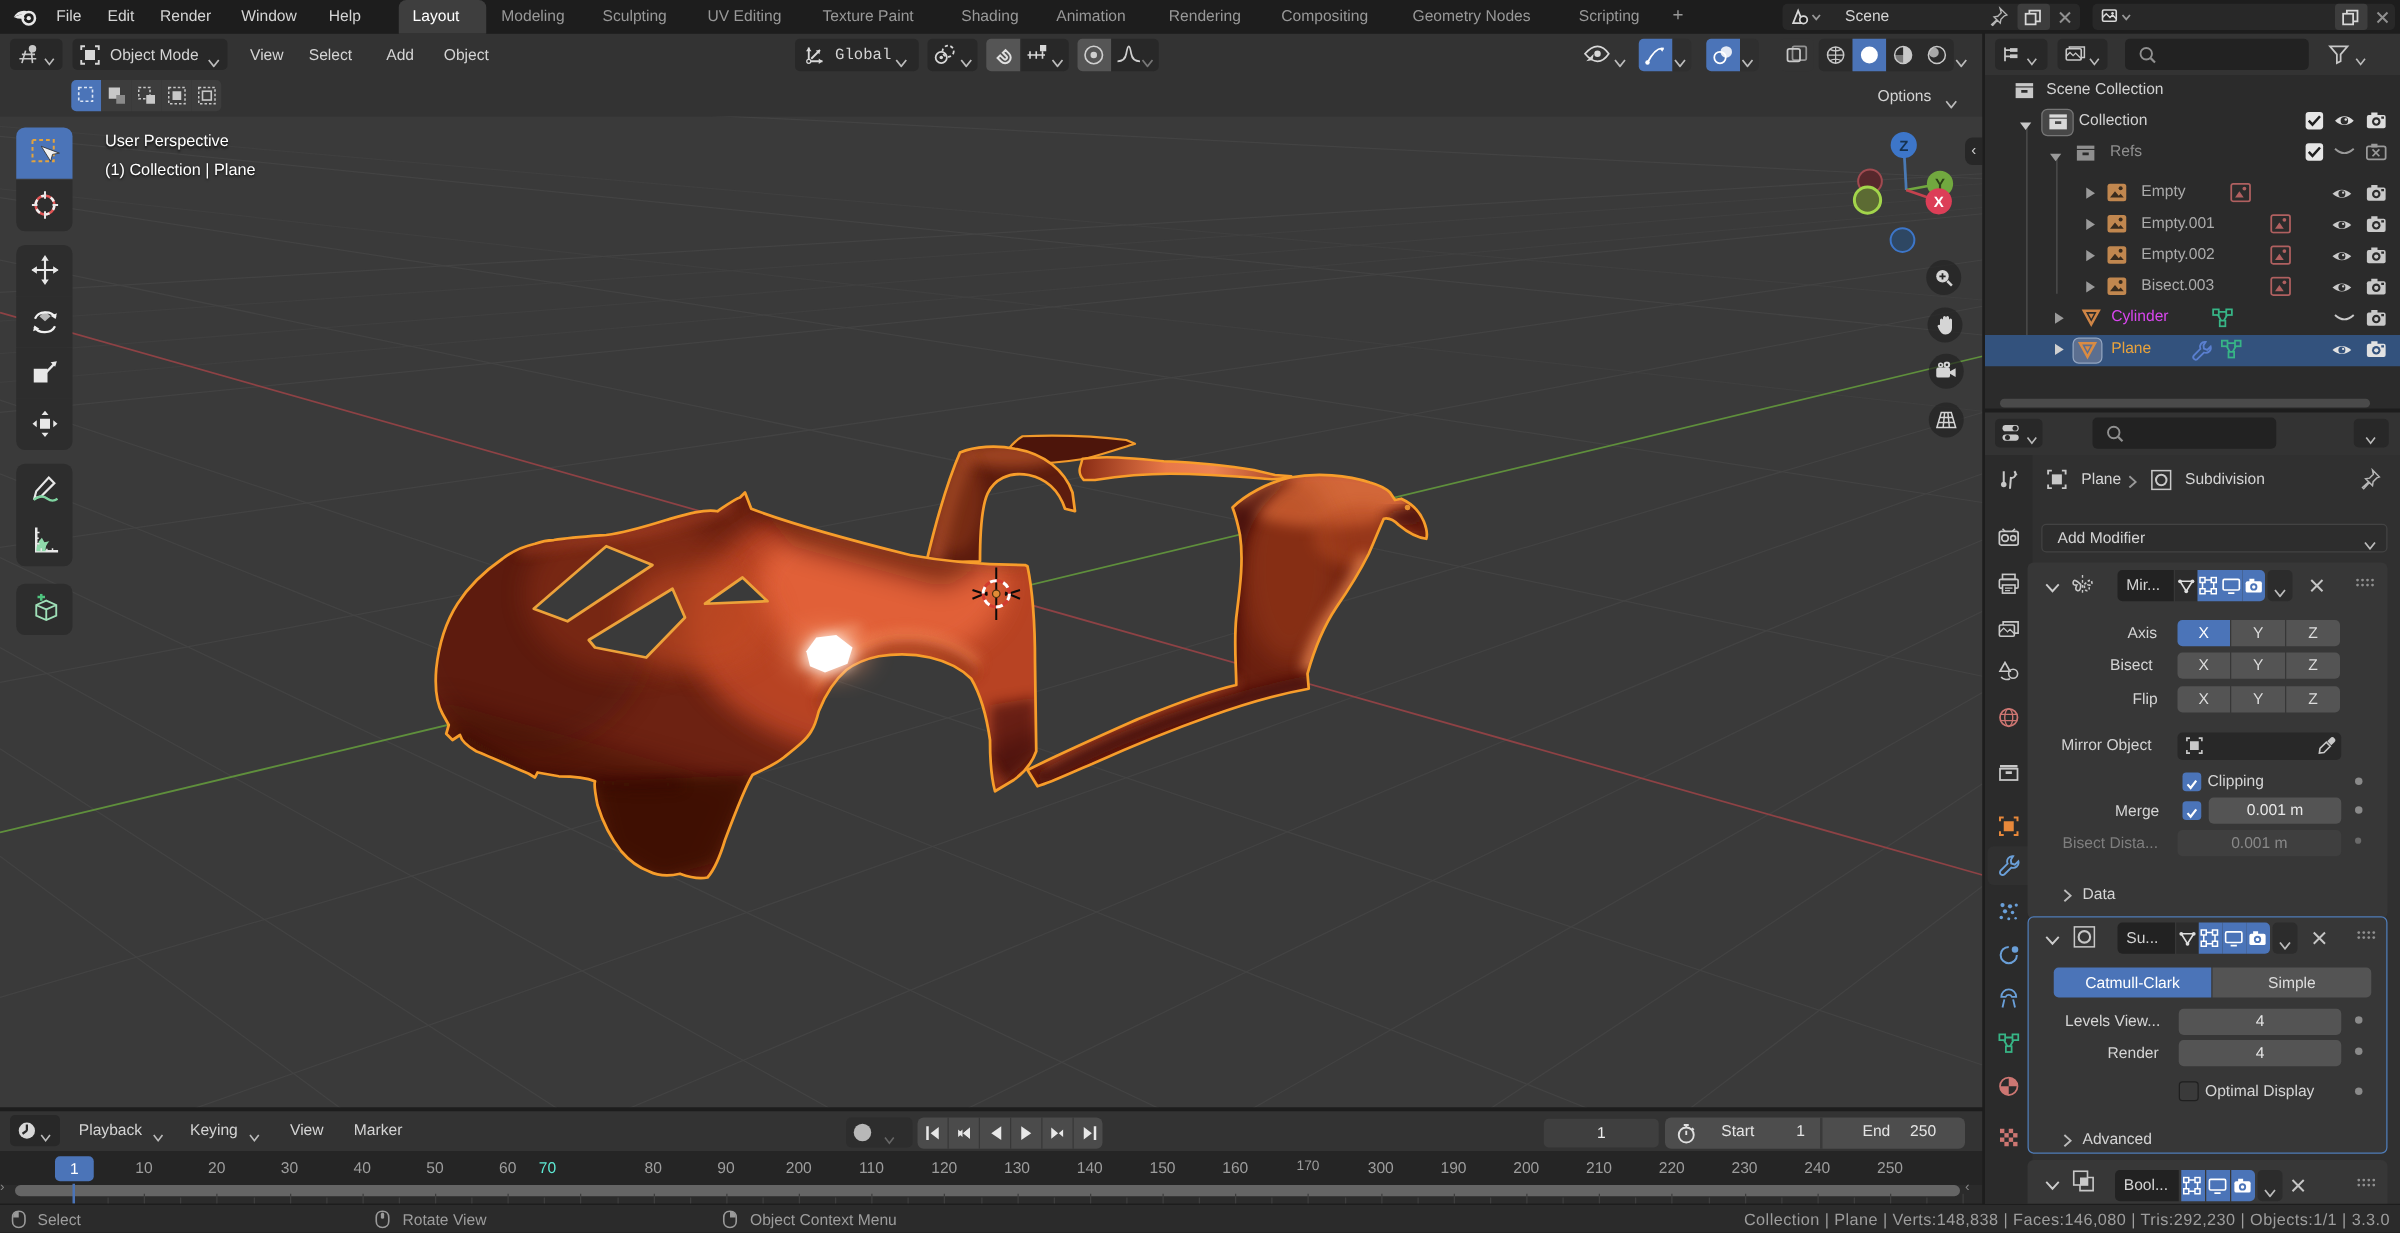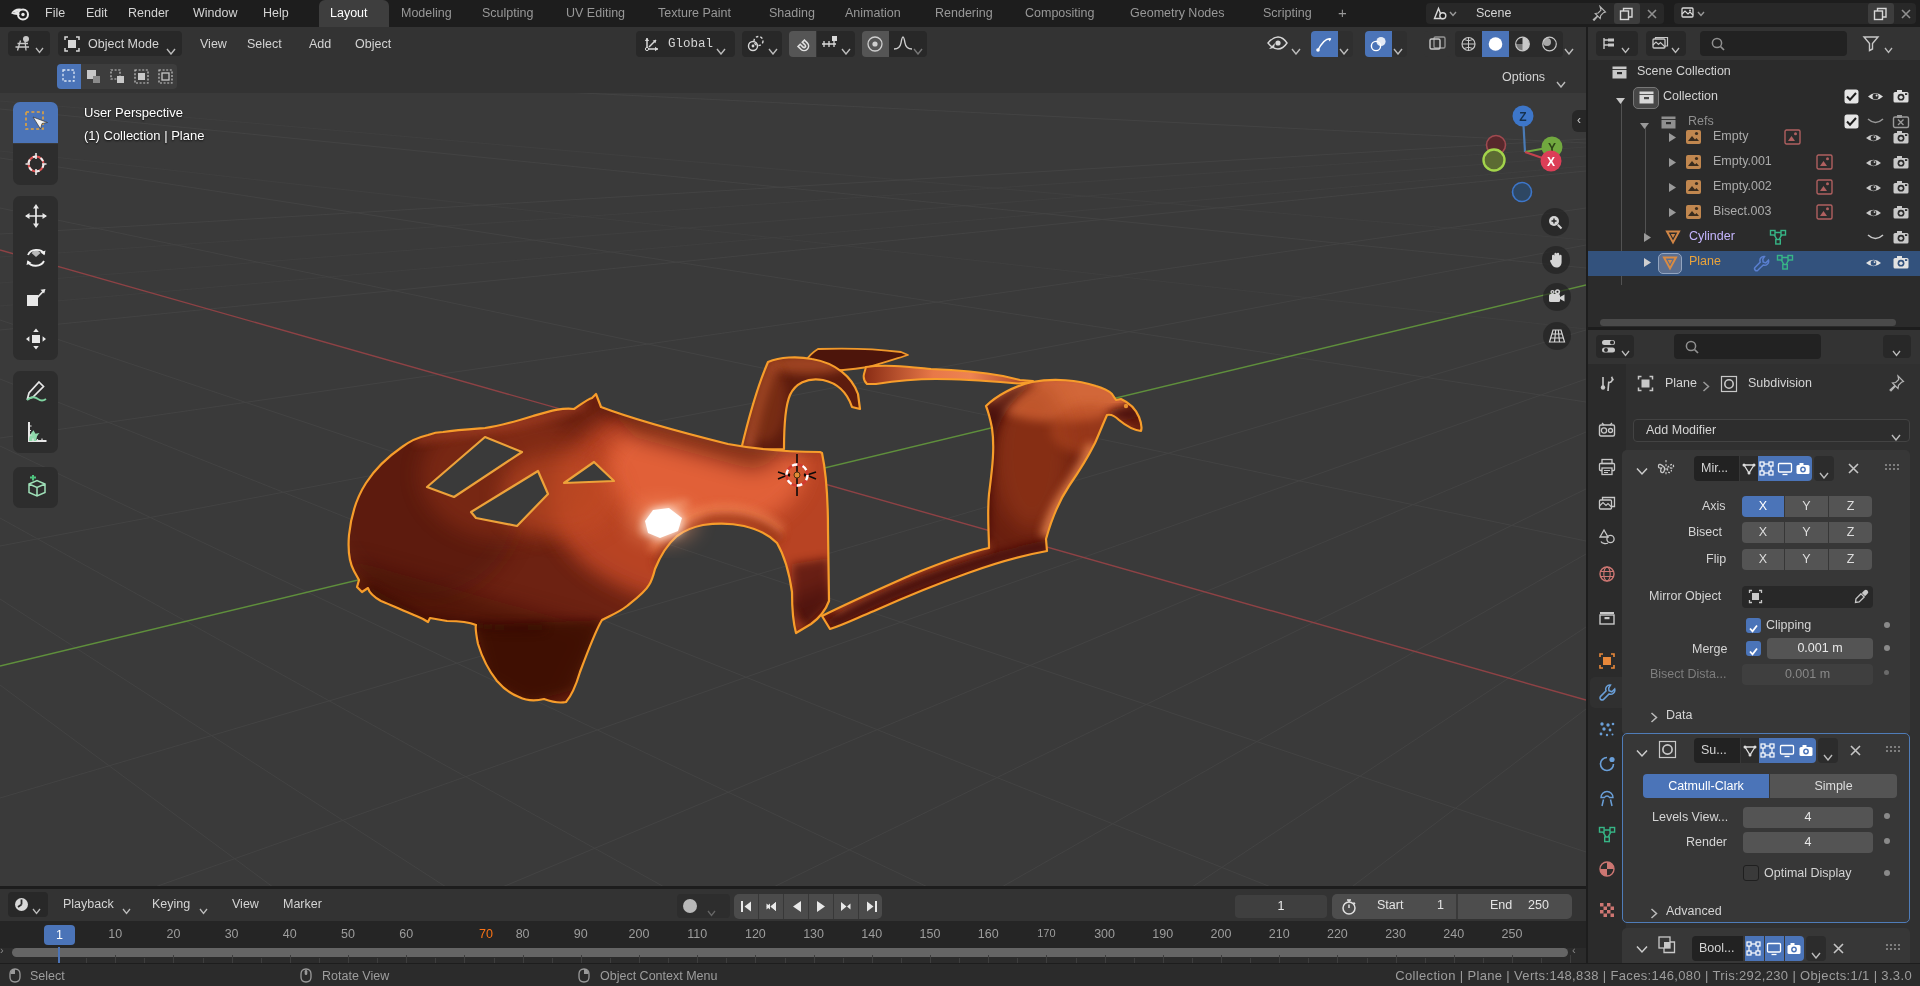--- a/index.html
+++ b/index.html
@@ -528,21 +528,21 @@
 <div class="abs" style="left:1437px;top:898px;color:#e4e4e4;font-size:12.5px;">1</div>
 <div class="abs" style="left:1490px;top:898px;color:#e4e4e4;font-size:12.5px;">End</div>
 <div class="abs" style="left:1528px;top:898px;color:#e4e4e4;font-size:12.5px;">250</div>
 
 <div class="abs" style="left:115.2px;top:927px;color:#9d9d9d;font-size:12.5px;transform:translateX(-50%);">10</div>
     <div class="abs" style="left:173.4px;top:927px;color:#9d9d9d;font-size:12.5px;transform:translateX(-50%);">20</div>
     <div class="abs" style="left:231.60000000000002px;top:927px;color:#9d9d9d;font-size:12.5px;transform:translateX(-50%);">30</div>
     <div class="abs" style="left:289.8px;top:927px;color:#9d9d9d;font-size:12.5px;transform:translateX(-50%);">40</div>
     <div class="abs" style="left:348px;top:927px;color:#9d9d9d;font-size:12.5px;transform:translateX(-50%);">50</div>
     <div class="abs" style="left:406.20000000000005px;top:927px;color:#9d9d9d;font-size:12.5px;transform:translateX(-50%);">60</div>
-    <div class="abs" style="left:486px;top:927px;color:#f97316;font-size:12.5px;transform:translateX(-50%);">70</div>
+    <div class="abs" style="left:438px;top:927px;color:#5eead4;font-size:12.5px;transform:translateX(-50%);">70</div>
     <div class="abs" style="left:522.6px;top:927px;color:#9d9d9d;font-size:12.5px;transform:translateX(-50%);">80</div>
     <div class="abs" style="left:580.8000000000001px;top:927px;color:#9d9d9d;font-size:12.5px;transform:translateX(-50%);">90</div>
     <div class="abs" style="left:639px;top:927px;color:#9d9d9d;font-size:12.5px;transform:translateX(-50%);">200</div>
     <div class="abs" style="left:697.2px;top:927px;color:#9d9d9d;font-size:12.5px;transform:translateX(-50%);">110</div>
     <div class="abs" style="left:755.4000000000001px;top:927px;color:#9d9d9d;font-size:12.5px;transform:translateX(-50%);">120</div>
     <div class="abs" style="left:813.6px;top:927px;color:#9d9d9d;font-size:12.5px;transform:translateX(-50%);">130</div>
     <div class="abs" style="left:871.8000000000001px;top:927px;color:#9d9d9d;font-size:12.5px;transform:translateX(-50%);">140</div>
     <div class="abs" style="left:930px;top:927px;color:#9d9d9d;font-size:12.5px;transform:translateX(-50%);">150</div>
     <div class="abs" style="left:988.2px;top:927px;color:#9d9d9d;font-size:12.5px;transform:translateX(-50%);">160</div>
     <div class="abs" style="left:1046.4px;top:927px;color:#9d9d9d;font-size:11px;transform:translateX(-50%);">170</div>
@@ -719,21 +719,21 @@
           </svg></div>
     <div class="abs" style="left:278px;top:57px;"><svg width="19" height="12" viewBox="0 0 19 12">
             <path d="M2 2 Q9.5 9 17 2" fill="none" stroke="#9a9a9a" stroke-width="1.5"></path>
           </svg></div>
     <div class="abs" style="left:304px;top:53px;"><svg width="18" height="17" viewBox="0 0 18 17">
             <rect x="1.5" y="4" width="15" height="10.5" rx="1.5" fill="none" stroke="#9a9a9a" stroke-width="1.4"></rect>
             <rect x="5" y="2" width="5" height="3" fill="#9a9a9a"></rect>
             <path d="M6 6.5 l5.5 5.5 M11.5 6.5 l-5.5 5.5" stroke="#9a9a9a" stroke-width="1.4"></path>
           </svg></div>
   </div>
-  <div id="otree2" class="abs" style="left:0;top:22px;width:332px;height:257px;font-size:12.5px;padding-left:48px;">
+  <div id="otree2" class="abs" style="left:0;top:39px;width:332px;height:257px;font-size:12.5px;padding-left:48px;">
 
     <div class="abs" style="left:79px;top:83px;"><svg width="10" height="11">
             <path d="M2 1 L9 5.5 L2 10Z" fill="#9a9a9a"></path>
           </svg></div>
     <div class="abs" style="left:97px;top:80px;"><svg width="17" height="16" viewBox="0 0 17 16">
             <rect x="1" y="1" width="15" height="14" rx="2" fill="#c1874f"></rect>
             <path d="M3 12 l4-5 3 3.5 1.5-1.5 2.5 3Z" fill="#3a2c1e"></path>
             <circle cx="11.5" cy="4.5" r="1.6" fill="#3a2c1e"></circle>
           </svg></div>
     <div class="abs" style="left:125px;top:80px;color:#ababab;">Empty</div>
@@ -834,21 +834,21 @@
             <rect x="13" y="5.2" width="2.2" height="1.8" fill="#2b2b2b"></rect>
           </svg></div>
 
     <div class="abs" style="left:54px;top:183px;"><svg width="10" height="11">
             <path d="M2 1 L9 5.5 L2 10Z" fill="#9a9a9a"></path>
           </svg></div>
     <div class="abs" style="left:77px;top:180px;"><svg width="16" height="16" viewBox="0 0 16 16">
             <path d="M2 2.5 H14 L8 13.5Z" fill="none" stroke="#cf8546" stroke-width="2"></path>
             <path d="M5.8 5 H10.2 L8 9Z" fill="#cf8546"></path>
           </svg></div>
-    <div class="abs" style="left:101px;top:180px;color:#c4b5fd;">Cylinder</div>
+    <div class="abs" style="left:101px;top:180px;color:#d946ef;">Cylinder</div>
     <div class="abs" style="left:181px;top:180px;"><svg width="18" height="17" viewBox="0 0 18 17">
             <path d="M4 3.5 H14 L9 12.5Z" fill="none" stroke="#37b586" stroke-width="1.5"></path>
             <rect x="1.5" y="1.5" width="4.5" height="4.5" fill="#2b2b2b" stroke="#37b586" stroke-width="1.4"></rect>
             <rect x="12" y="1.5" width="4.5" height="4.5" fill="#2b2b2b" stroke="#37b586" stroke-width="1.4"></rect>
             <rect x="6.8" y="10.5" width="4.5" height="4.5" fill="#2b2b2b" stroke="#37b586" stroke-width="1.4"></rect>
           </svg></div>
     <div class="abs" style="left:278px;top:184px;"><svg width="19" height="12" viewBox="0 0 19 12">
             <path d="M2 2 Q9.5 9 17 2" fill="none" stroke="#c9c9c9" stroke-width="1.5"></path>
           </svg></div>
     <div class="abs" style="left:304px;top:180px;"><svg width="18" height="17" viewBox="0 0 18 17">

